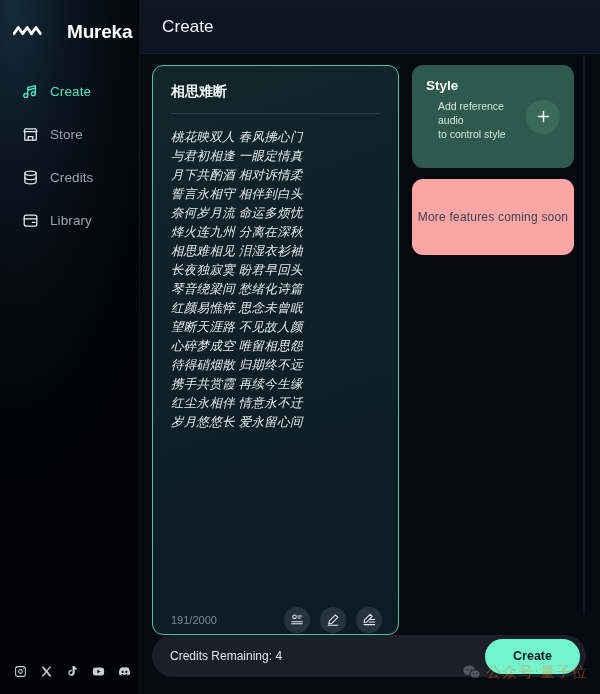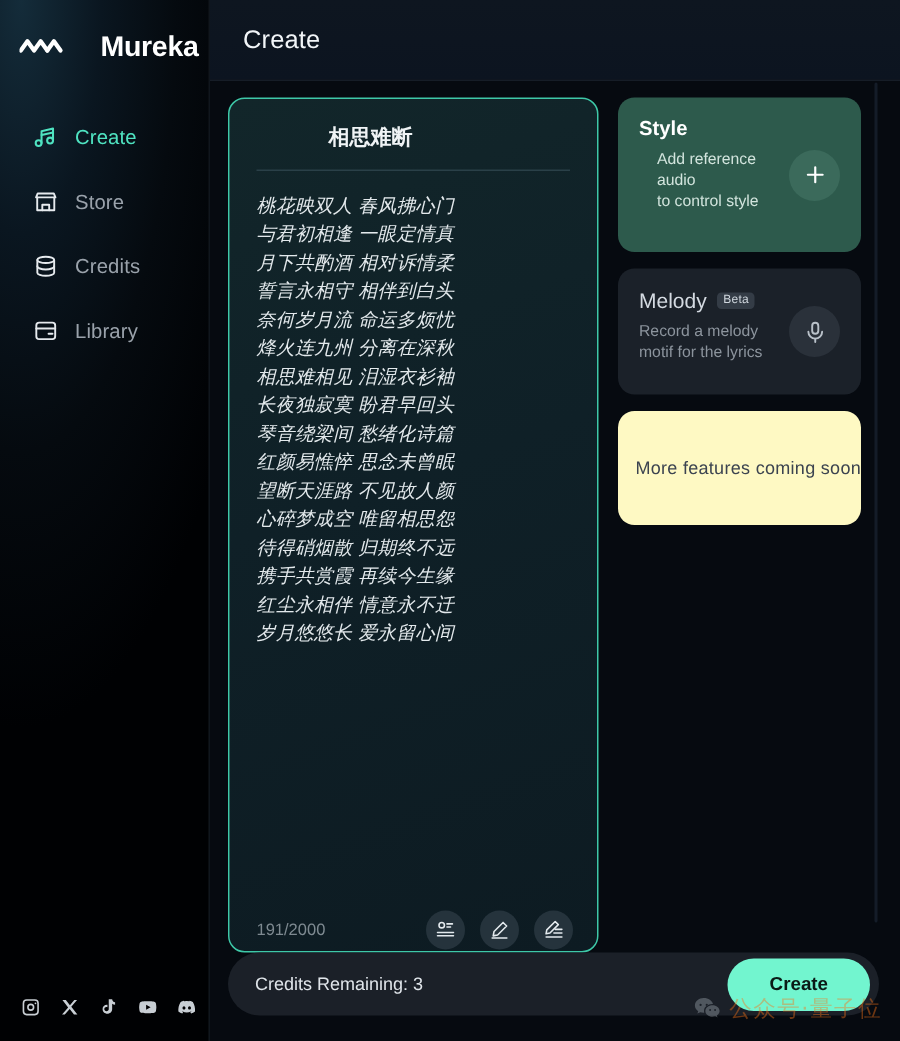--- a/index.html
+++ b/index.html
@@ -95,21 +95,20 @@
     border-radius: 11px;
     background: linear-gradient(160deg, #12262a 0%, #0f2027 45%, #0d1b22 100%);
     display: flex; flex-direction: column;
     overflow: hidden;
   }
   #lyrics-title {
     color: #f0f4f6;
     font-size: 14px;
     font-weight: bold;
     padding: 17px 18px 12px 18px;
-    margin-left: 48px;
   }
   .lyrics-divider {
     height: 1px;
     margin: 0 18px;
     background: #2a4048;
   }
   #lyrics-body {
     flex: 1 1 auto;
     padding: 14px 18px 0 18px;
     overflow: hidden;
@@ -154,24 +153,24 @@
     background: #2d5a4c;
     height: 103px;
     cursor: pointer;
   }
   #melody-card {
     background: #1b2129;
     height: 84px;
     cursor: pointer;
   }
   #soon-card {
-    background: #fef9c3;
+    background: #fca5a5;
     height: 76px;
     border-radius: 11px;
-    display: flex; align-items: center; justify-content: flex-end;
+    display: flex; align-items: center; justify-content: center;
   }
   .card-texts { flex: 1 1 auto; min-width: 0; }
   .card-title-row { display: flex; align-items: center; gap: 7px; }
   .card-title { font-size: 13.5px; font-weight: bold; }
   #style-card .card-title { color: #ffffff; }
   #melody-card .card-title { color: #d4dae1; font-weight: normal; font-size: 14px; }
   .beta-badge {
     font-size: 8px;
     color: #cfd6dd;
     background: #343c46;
@@ -407,48 +406,31 @@
             <div class="card-sub" style="white-space:pre-line">Add reference audio
 to control style</div>
           </div>
           <div class="card-action">
             <svg viewBox="0 0 20 20" fill="none" stroke="#ffffff" stroke-width="1.7" stroke-linecap="round">
               <path d="M10 4.2v11.6M4.2 10h11.6"></path>
             </svg>
           </div>
         </div>
 
-        <div class="feature-card" id="melody-card">
-          <div class="card-texts">
-            <div class="card-title-row">
-              <span class="card-title">Melody</span>
-              <span class="beta-badge">Beta</span>
-            </div>
-            <div class="card-sub" style="white-space:pre-line">Record a melody
-motif for the lyrics</div>
-          </div>
-          <div class="card-action">
-            <svg viewBox="0 0 20 20" fill="none" stroke="#b9c1c9" stroke-width="1.5" stroke-linecap="round" stroke-linejoin="round">
-              <rect x="7.6" y="2.6" width="4.8" height="8.6" rx="2.4"></rect>
-              <path d="M4.6 9.6a5.4 5.4 0 0010.8 0"></path>
-              <path d="M10 15v2.6"></path>
-            </svg>
-          </div>
-        </div>
 
         <div id="soon-card">
           <span id="soon-text">More features coming soon</span>
         </div>
 
       </div>
     </div>
 
     <div id="bottombar">
       <div id="credits-bar">
-        <span id="credits-text">Credits Remaining: 3</span>
+        <span id="credits-text">Credits Remaining: 4</span>
         <button id="create-btn">Create</button>
       </div>
 
       <div id="watermark">
         <svg viewBox="0 0 24 24">
           <path d="M9 3C4.9 3 1.6 5.8 1.6 9.2c0 1.9 1.1 3.6 2.8 4.8l-.7 2.1 2.4-1.2c.9.2 1.8.4 2.9.4h.5a5.4 5.4 0 01-.2-1.5c0-3.2 3.1-5.7 6.9-5.7h.6C16.2 5.3 13 3 9 3zM6.4 7.8a.95.95 0 110 1.9.95.95 0 010-1.9zm5.2 0a.95.95 0 110 1.9.95.95 0 010-1.9z"></path>
           <path d="M22.4 13.9c0-2.7-2.7-4.9-6-4.9s-6 2.2-6 4.9 2.7 4.9 6 4.9c.8 0 1.6-.1 2.3-.4l2 1-.6-1.7c1.4-.9 2.3-2.3 2.3-3.8zm-8-1.6a.8.8 0 110 1.6.8.8 0 010-1.6zm4.2 0a.8.8 0 110 1.6.8.8 0 010-1.6z"></path>
         </svg>
         <span class="wm-text">公众号·量子位</span>
       </div>

